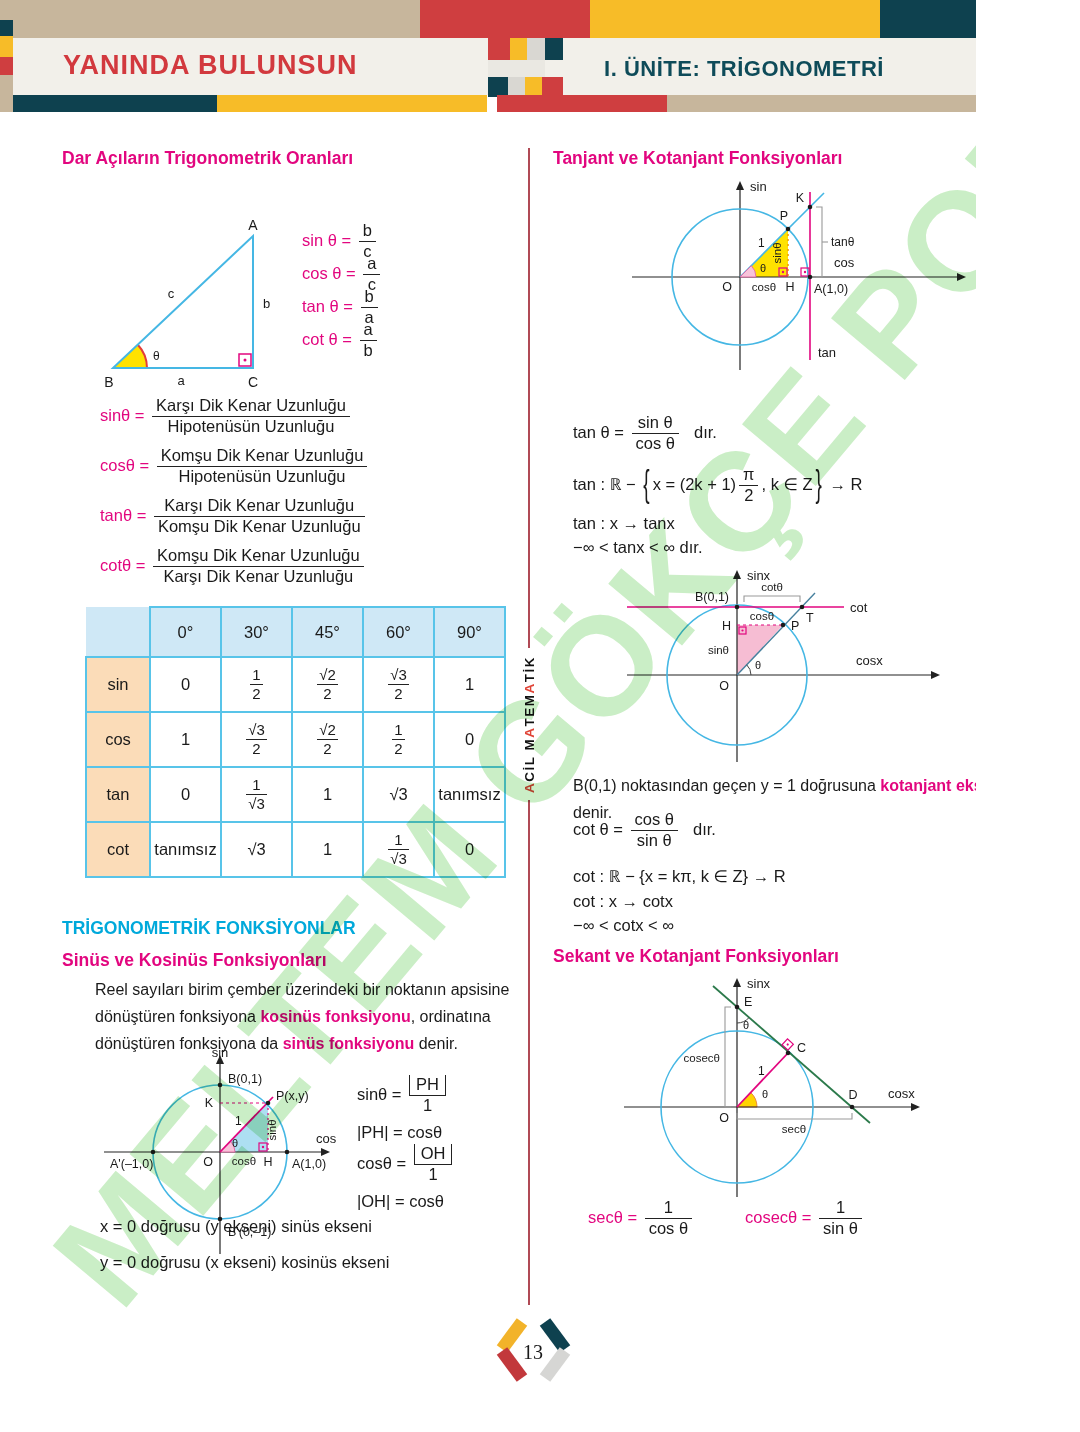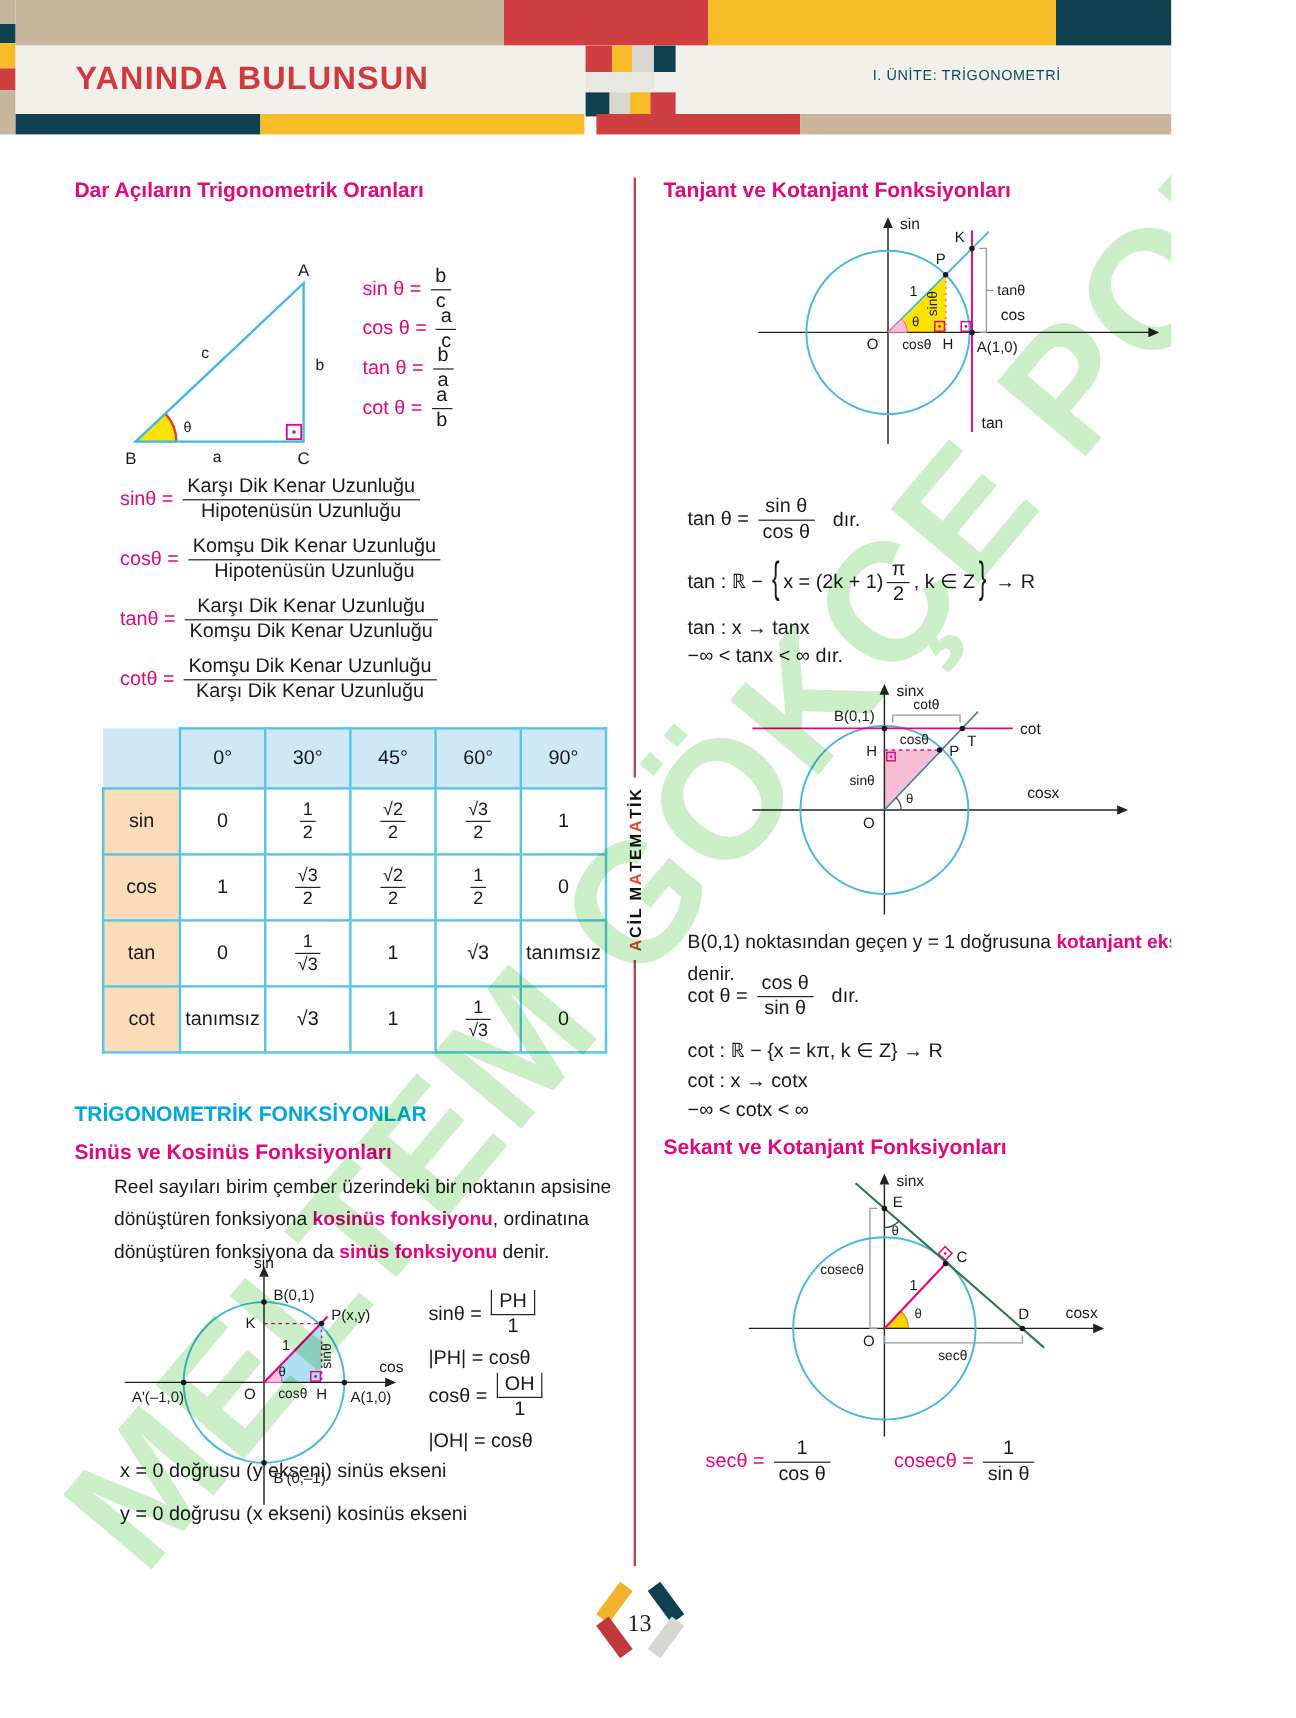--- a/index.html
+++ b/index.html
@@ -1,21 +1,21 @@
 <!DOCTYPE html>
 <html><head>
 <meta charset="utf-8">
 <style>
   html,body{margin:0;padding:0;background:#fff;}
   .page{position:relative;width:976px;height:1432px;background:#fff;overflow:hidden;
         font-family:"Liberation Sans",sans-serif;color:#1a1a1a;}
   .r{position:absolute;}
   .hdr-title-left{position:absolute;left:63px;top:50px;font-size:27px;font-weight:bold;
       color:#d2393e;letter-spacing:1px;}
-  .hdr-title-right{position:absolute;right:92px;top:56px;font-size:12px;font-weight:normal;
+  .hdr-title-right{position:absolute;right:92px;top:56px;font-size:22px;font-weight:bold;
       color:#0e4b59;letter-spacing:.5px;}
   .h-mag{position:absolute;font-size:17.5px;font-weight:bold;color:#e2067f;}
   .h-cyan{position:absolute;font-size:17.5px;font-weight:bold;color:#00a9db;}
   .body-text{position:absolute;font-size:16px;line-height:27px;color:#1a1a1a;}
   .hl{color:#e2067f;font-weight:bold;}
   .eqrow{position:absolute;font-size:16.5px;white-space:pre;line-height:1.25;}
   .mag{color:#e2067f;}
   .frac{display:inline-block;vertical-align:middle;text-align:center;line-height:1.2;margin:0 3px;}
   .frac .fn{display:block;border-bottom:1.4px solid #222;padding:0 4px;}
   .frac .fd{display:block;padding:0 4px;}

